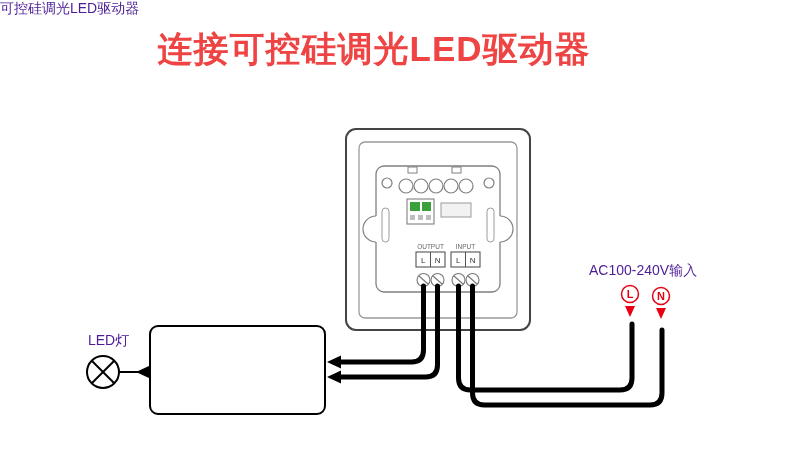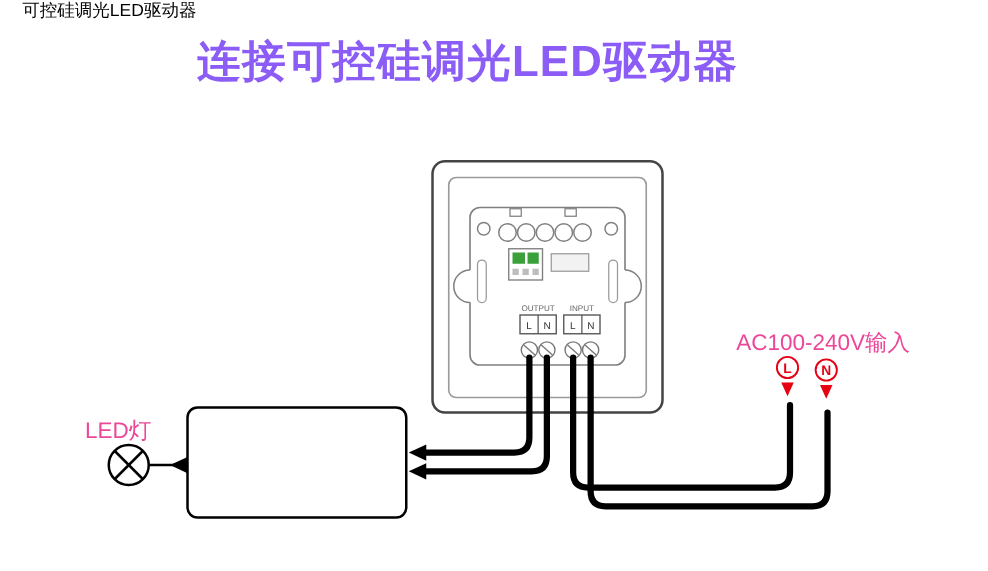--- a/index.html
+++ b/index.html
@@ -2,28 +2,28 @@
 <html><head>
 <meta charset="utf-8">
 <style>
   html,body{margin:0;padding:0;background:#ffffff;}
   .canvas{
     position:relative;width:790px;height:457px;background:#ffffff;
     font-family:"Liberation Sans",sans-serif;overflow:hidden;
   }
   .title{
     position:absolute;top:26px;left:0;width:748px;text-align:center;
-    font-size:35px;font-weight:700;color:#8b5cf6;letter-spacing:1px;
+    font-size:35px;font-weight:700;color:#ef4444;letter-spacing:1px;
   }
   .label{
-    position:absolute;font-size:18px;color:#ec4899;white-space:nowrap;
+    position:absolute;font-size:14px;color:#4c1d95;white-space:nowrap;
   }
-  .led-label{left:68px;top:332px;}
+  .led-label{left:88px;top:332px;}
   .box-label{
-    left:150px;top:363px;width:175px;text-align:center;font-size:14px;color:#000000;
+    left:150px;top:363px;width:175px;font-size:14px;color:#4c1d95;
   }
   .ac-out-label{left:337px;top:384px;}
   .ac-in-label{left:589px;top:262px;}
   svg{position:absolute;left:0;top:0;}
   svg text{font-family:"Liberation Sans",sans-serif;}
 </style>
 </head>
 <body>
 
 <div class="canvas">

